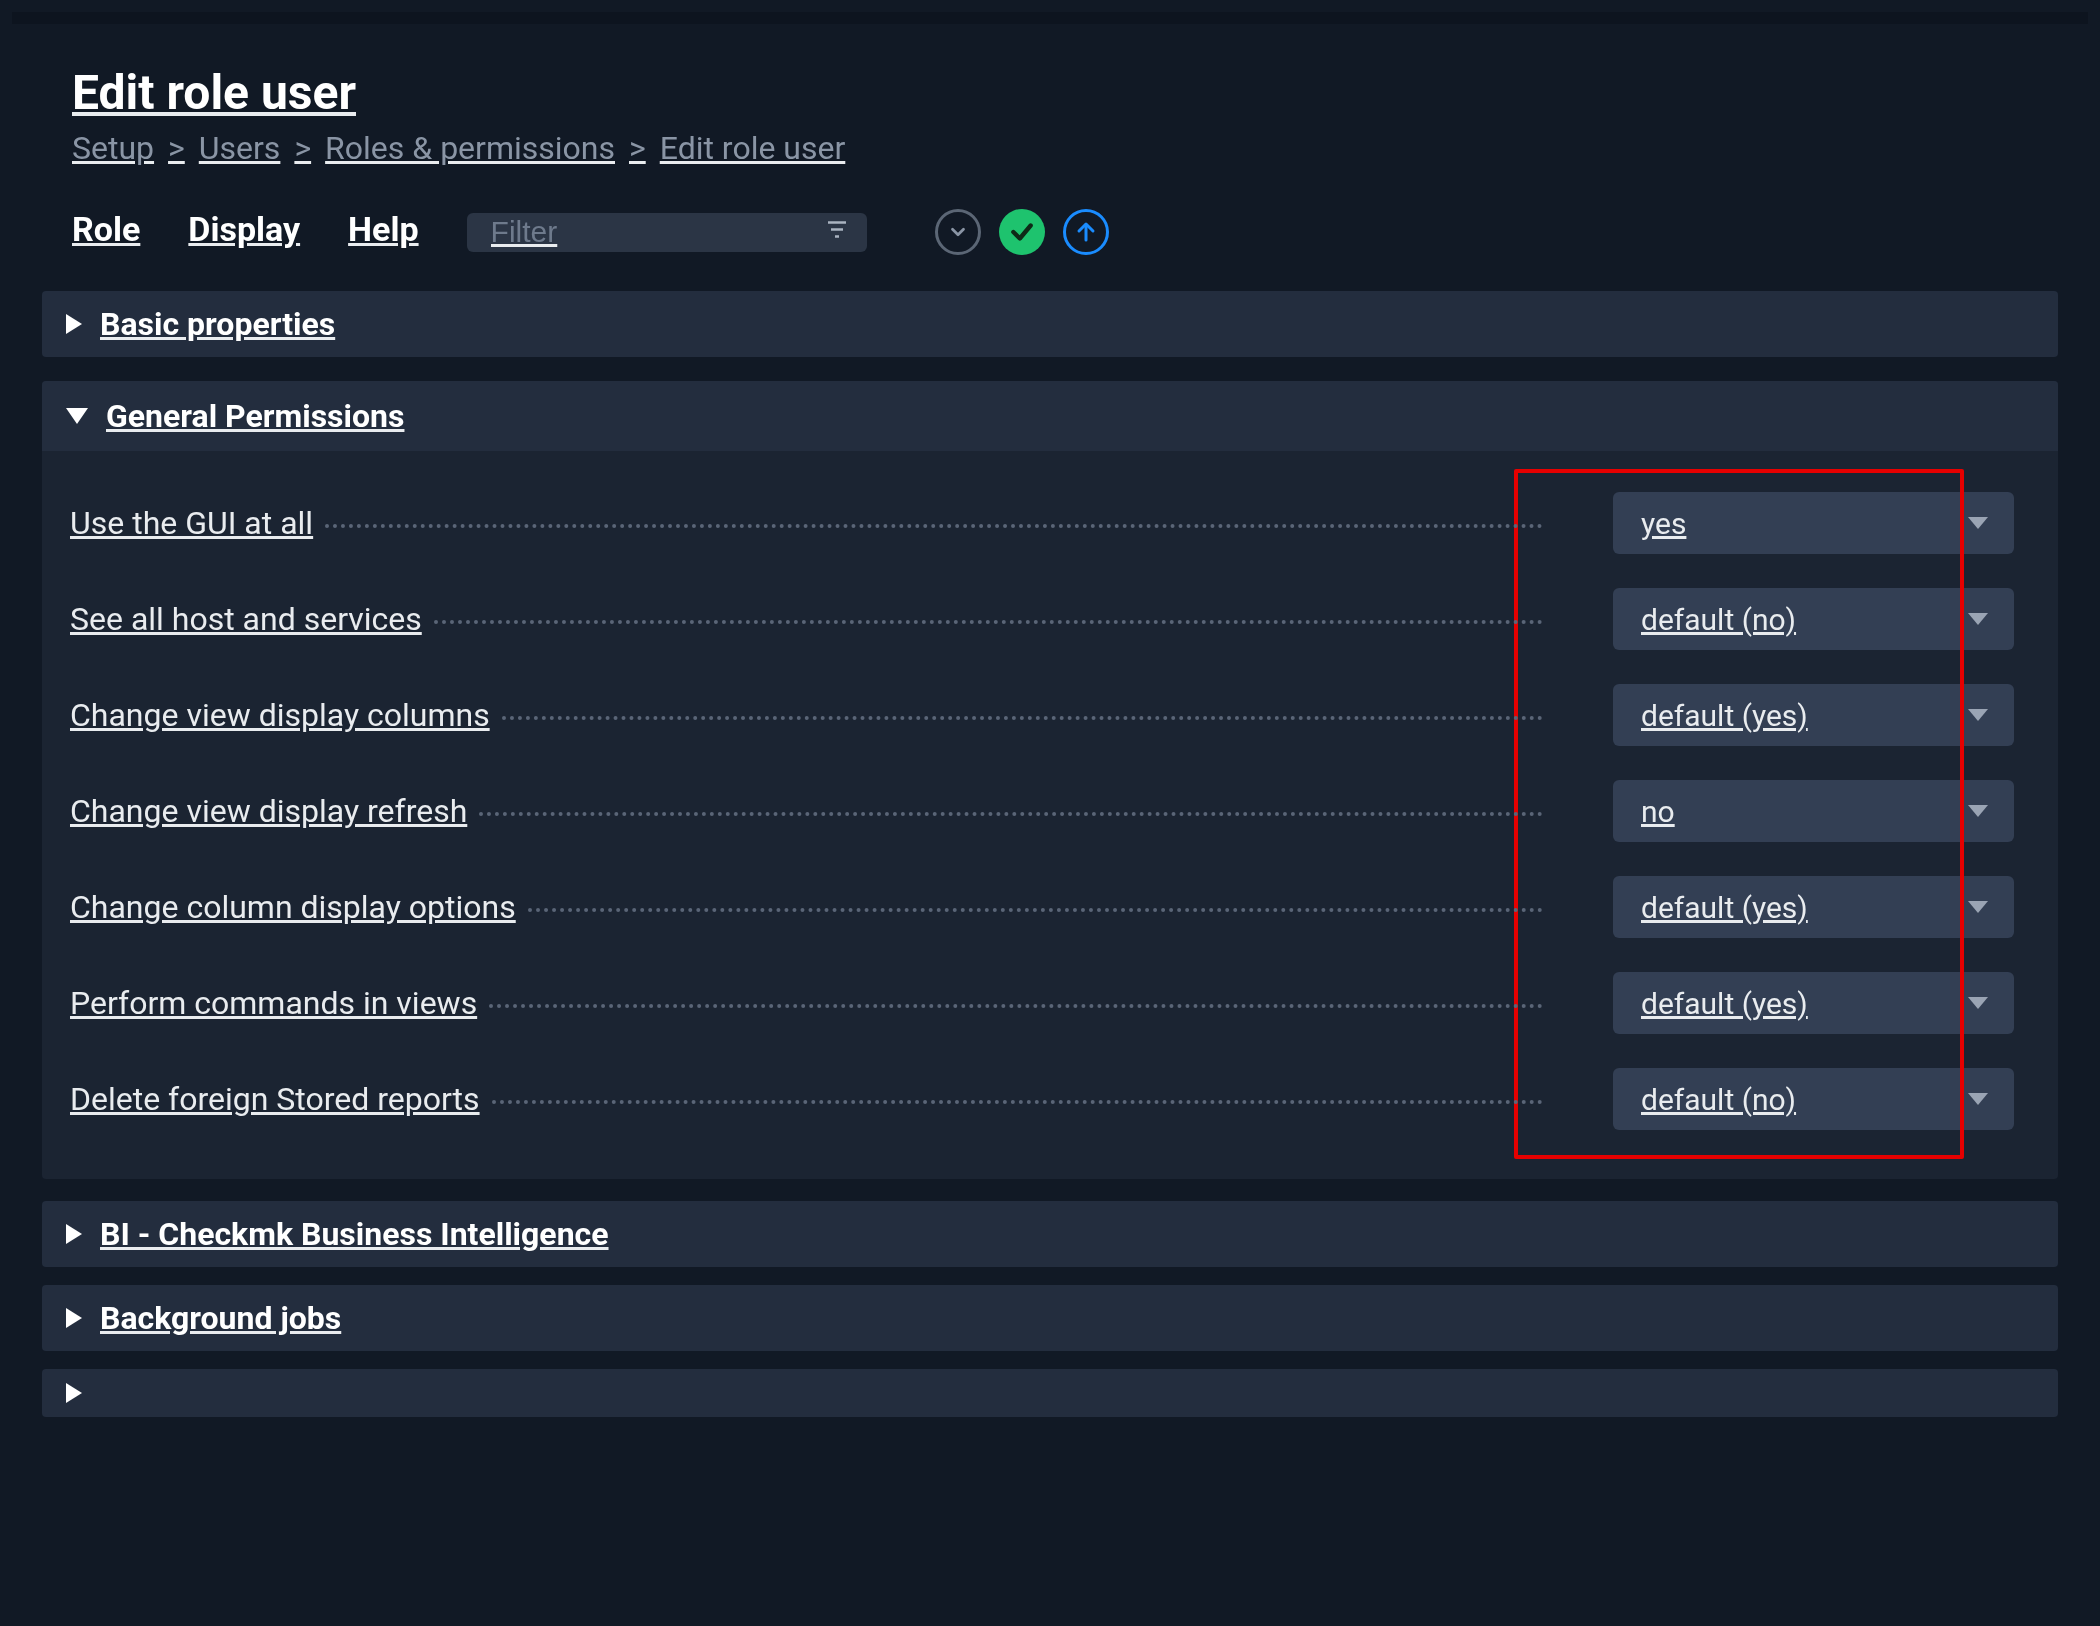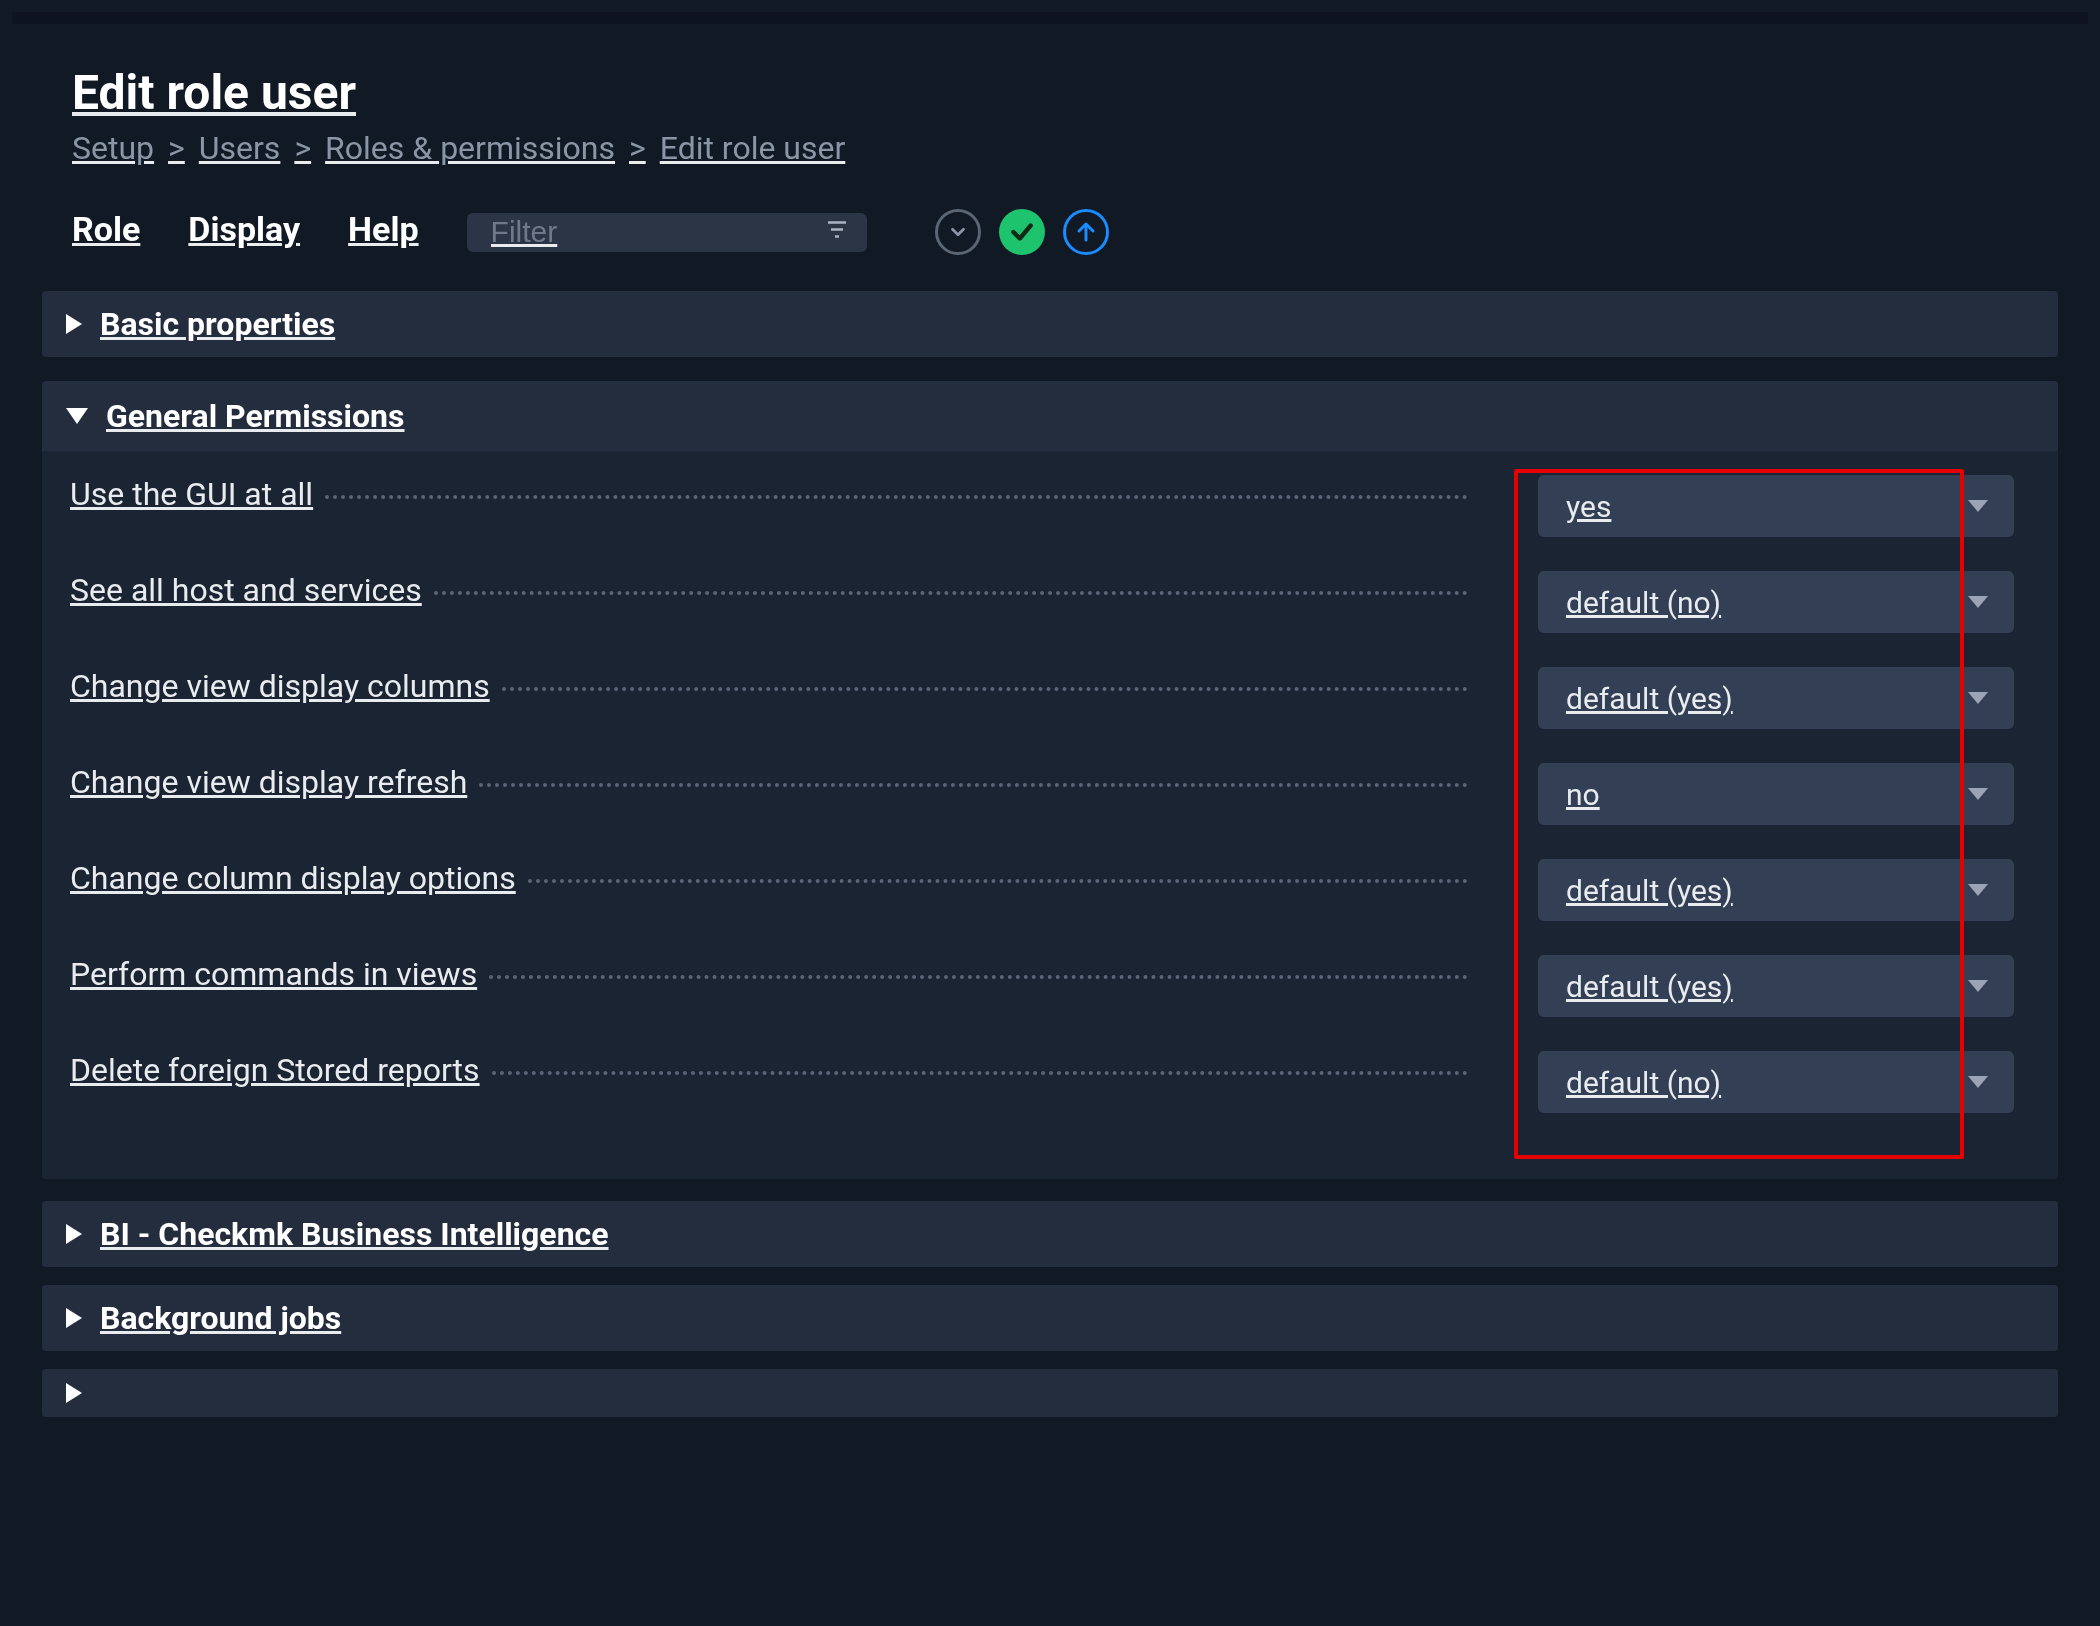--- a/index.html
+++ b/index.html
@@ -151,20 +151,21 @@
 
   .highlight-box {
     position: absolute;
     border: 4px solid #e60000;
     pointer-events: none;
     border-radius: 2px;
   }
 
   .perm-row {
     display: flex;
+    align-items: center;
     height: 96px;
   }
   .perm-label-wrap {
     flex: 1;
     display: flex;
     align-items: baseline;
     min-width: 0;
   }
   .perm-label {
     font-size: 32px;
@@ -174,21 +175,21 @@
   }
   .dots {
     flex: 1;
     border-bottom: 4px dotted #5a6577;
     height: 0;
     transform: translateY(-6px);
     margin-right: 30px;
   }
 
   .select-box {
-    width: 476px;
+    width: 401px;
     height: 62px;
     background: #333f54;
     border-radius: 6px;
     display: flex;
     align-items: center;
     justify-content: space-between;
     padding: 0 26px 0 28px;
     margin-left: 40px;
     margin-right: 16px;
   }

